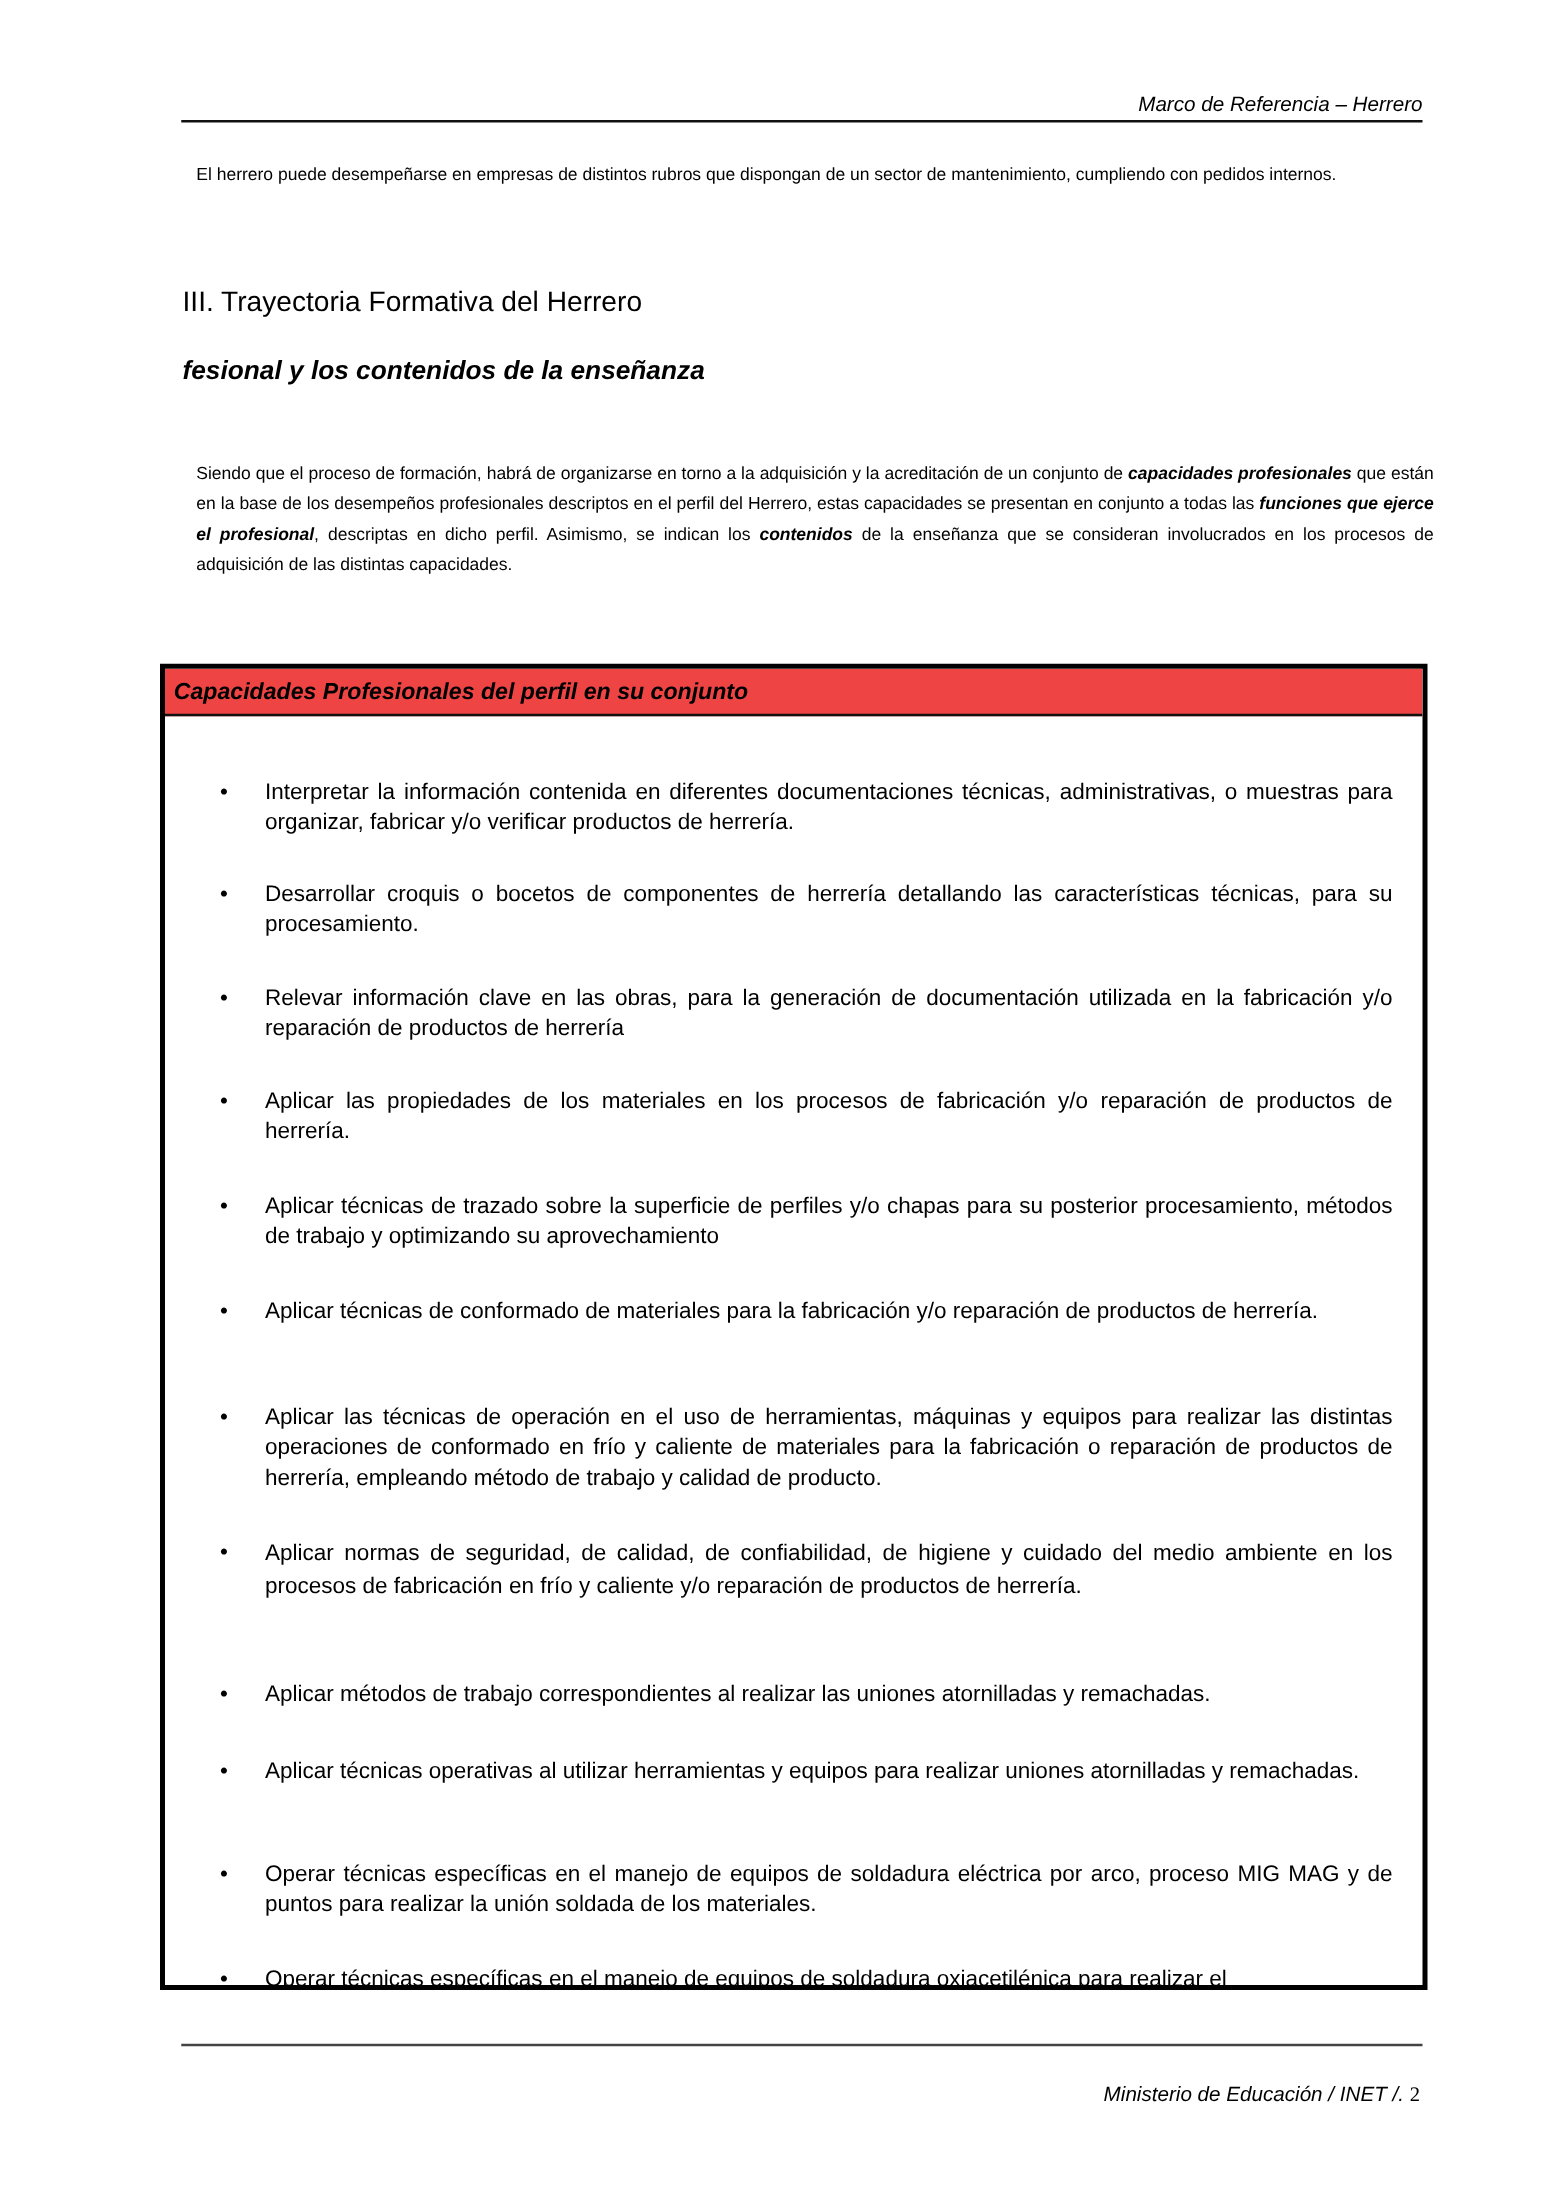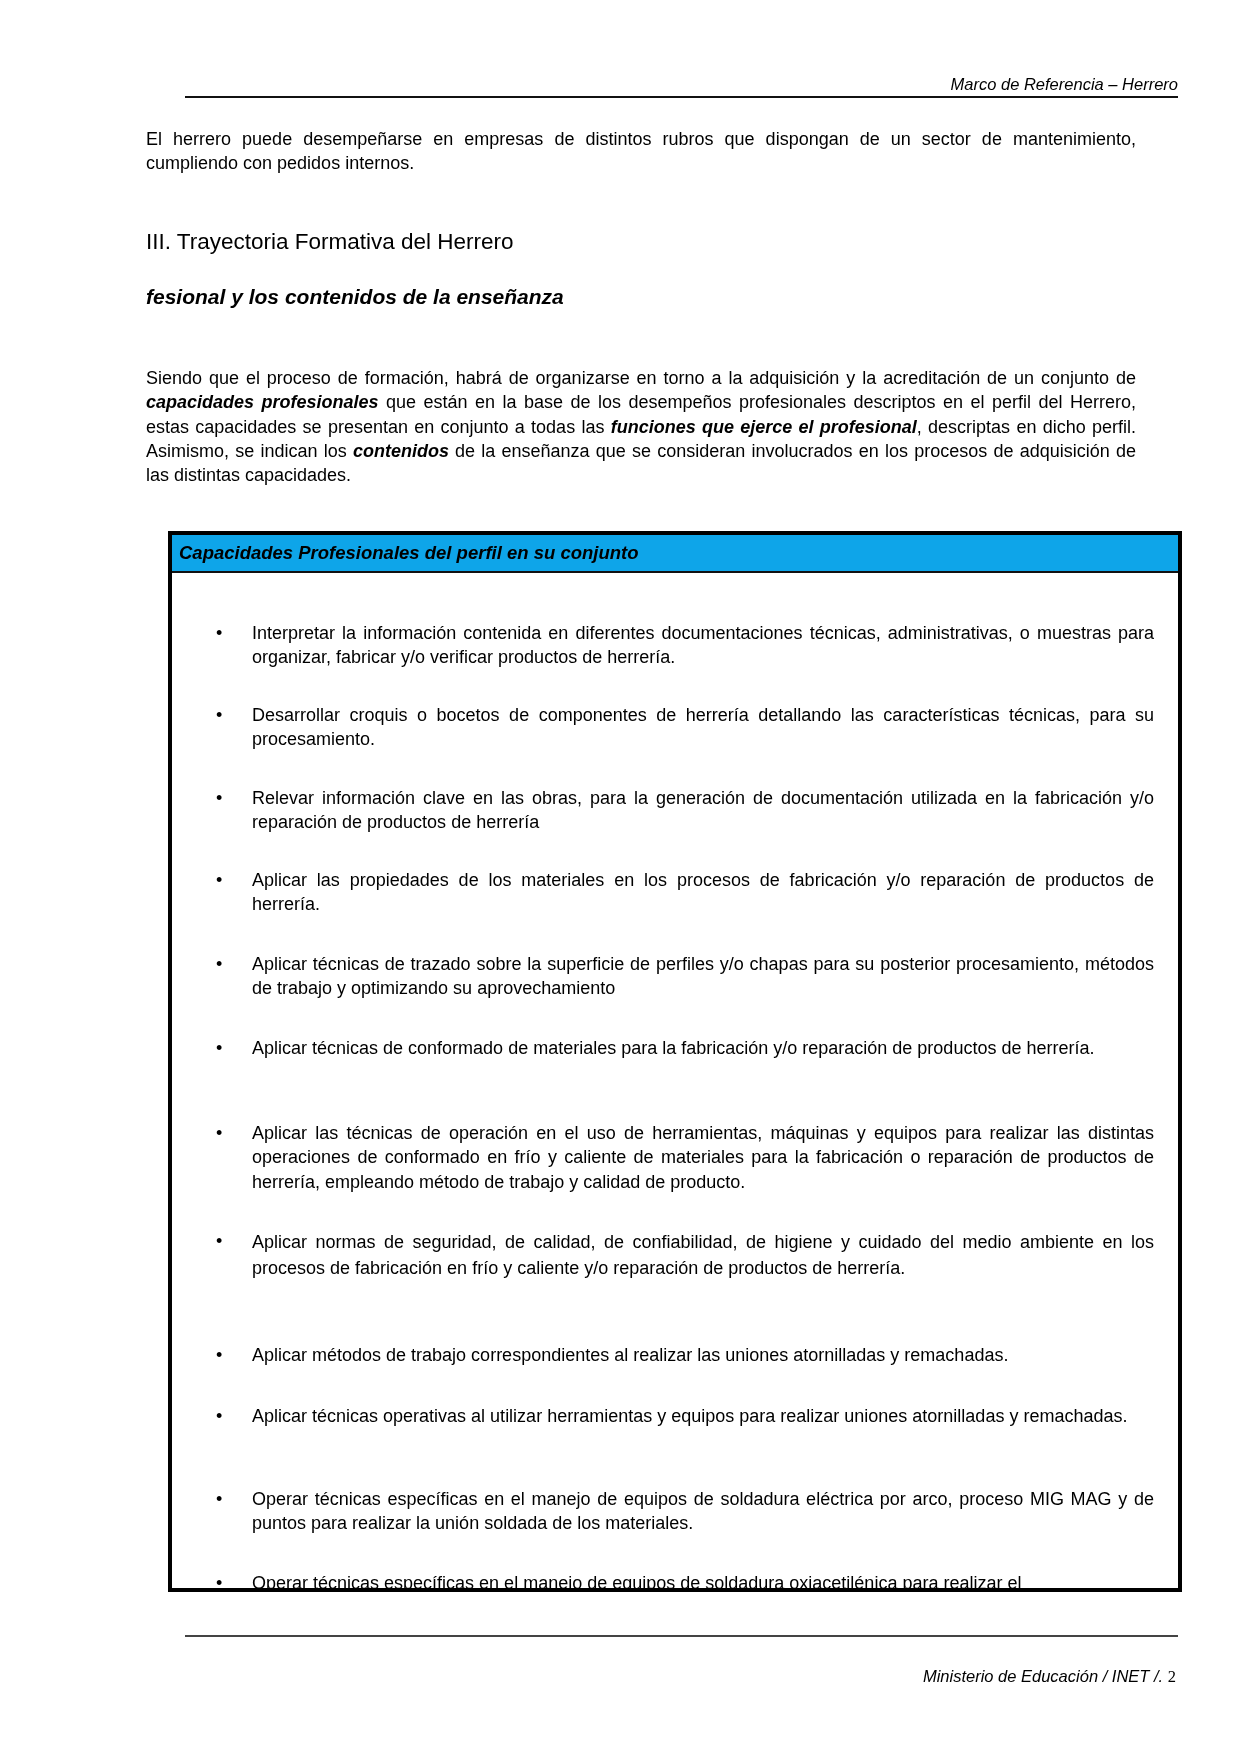--- a/index.html
+++ b/index.html
@@ -1,46 +1,46 @@
 <!DOCTYPE html>
 <html><head>
   <meta charset="utf-8">
   <style>
     html, body { margin: 0; padding: 0; background: #ffffff; }
     body {
       width: 1240px; height: 1755px; position: relative; overflow: hidden;
       font-family: "Liberation Sans", sans-serif; color: #000;
     }
-    .abs { position: absolute; margin-left: 40px; }
+    .abs { position: absolute; }
     .running-header {
       left: 146px; width: 992px; top: 74px; text-align: right;
       font-style: italic; font-size: 16.5px; line-height: 20px;
     }
     .rule-top { left: 145px; width: 993px; top: 96px; height: 2px; background: #111; }
     .para {
-      left: 146px; width: 990px; font-size: 18px; line-height: 24.3px;
+      left: 157px; width: 990px; font-size: 14px; line-height: 24.3px;
       text-align: justify; margin: 0;
     }
     .p1 { top: 127px; }
     .h2 {
       left: 146px; top: 228px; font-size: 22.5px; font-weight: normal; line-height: 28px; margin: 0;
     }
     .h3 {
       left: 146px; width: 990px; top: 284px; font-size: 21px; font-weight: bold; font-style: italic;
       line-height: 25px; text-align: justify; margin: 0;
     }
     .h3 span.l1 { display: block; text-align: justify; text-align-last: justify; }
     .p2 { top: 366px; }
     .p2 b { font-style: italic; margin-top: 32px; }
     .table {
       left: 128px; top: 531px; width: 1014px; height: 1061px;
       border: 4px solid #000; box-sizing: border-box; overflow: hidden;
     }
     .table-header {
-      height: 38px; background: #0ea5e9; border-bottom: 2px solid #111;
+      height: 38px; background: #ef4444; border-bottom: 2px solid #111;
       box-sizing: border-box; padding-left: 7px;
       font-weight: bold; font-style: italic; font-size: 18.5px; line-height: 36px;
     }
     .cap-list { list-style: none; margin: 0; padding: 0; position: relative; }
     .cap-item {
       position: absolute; left: 0; width: 1006px;
       font-size: 18px; line-height: 24.3px;
     }
     .cap-item .bullet {
       position: absolute; left: 44px; top: 0; font-size: 18px;

